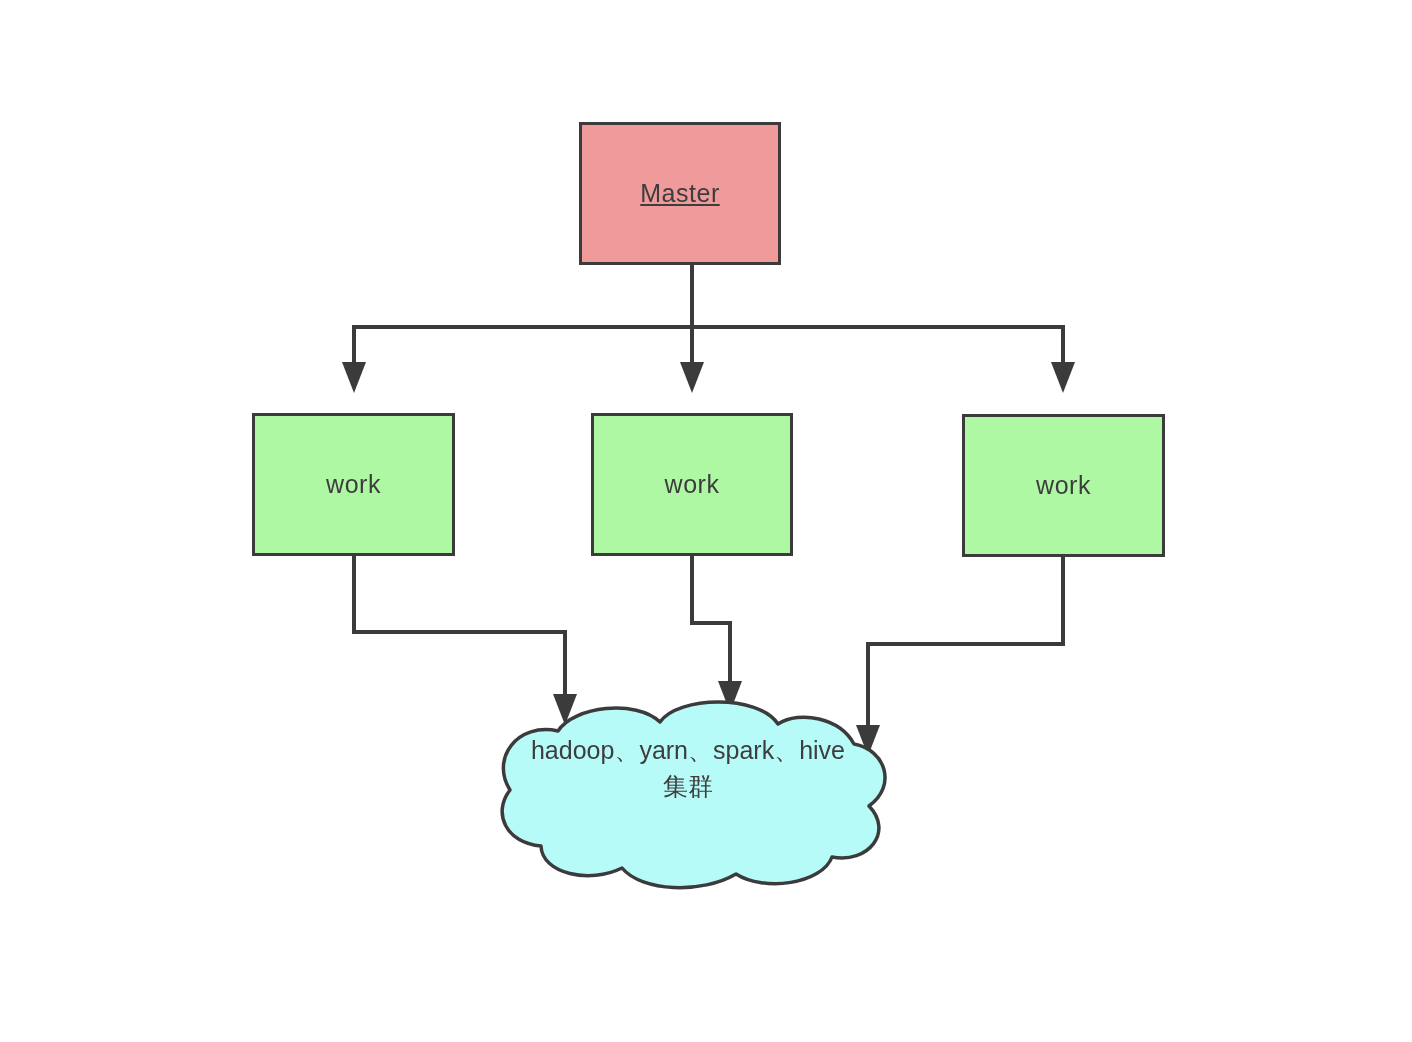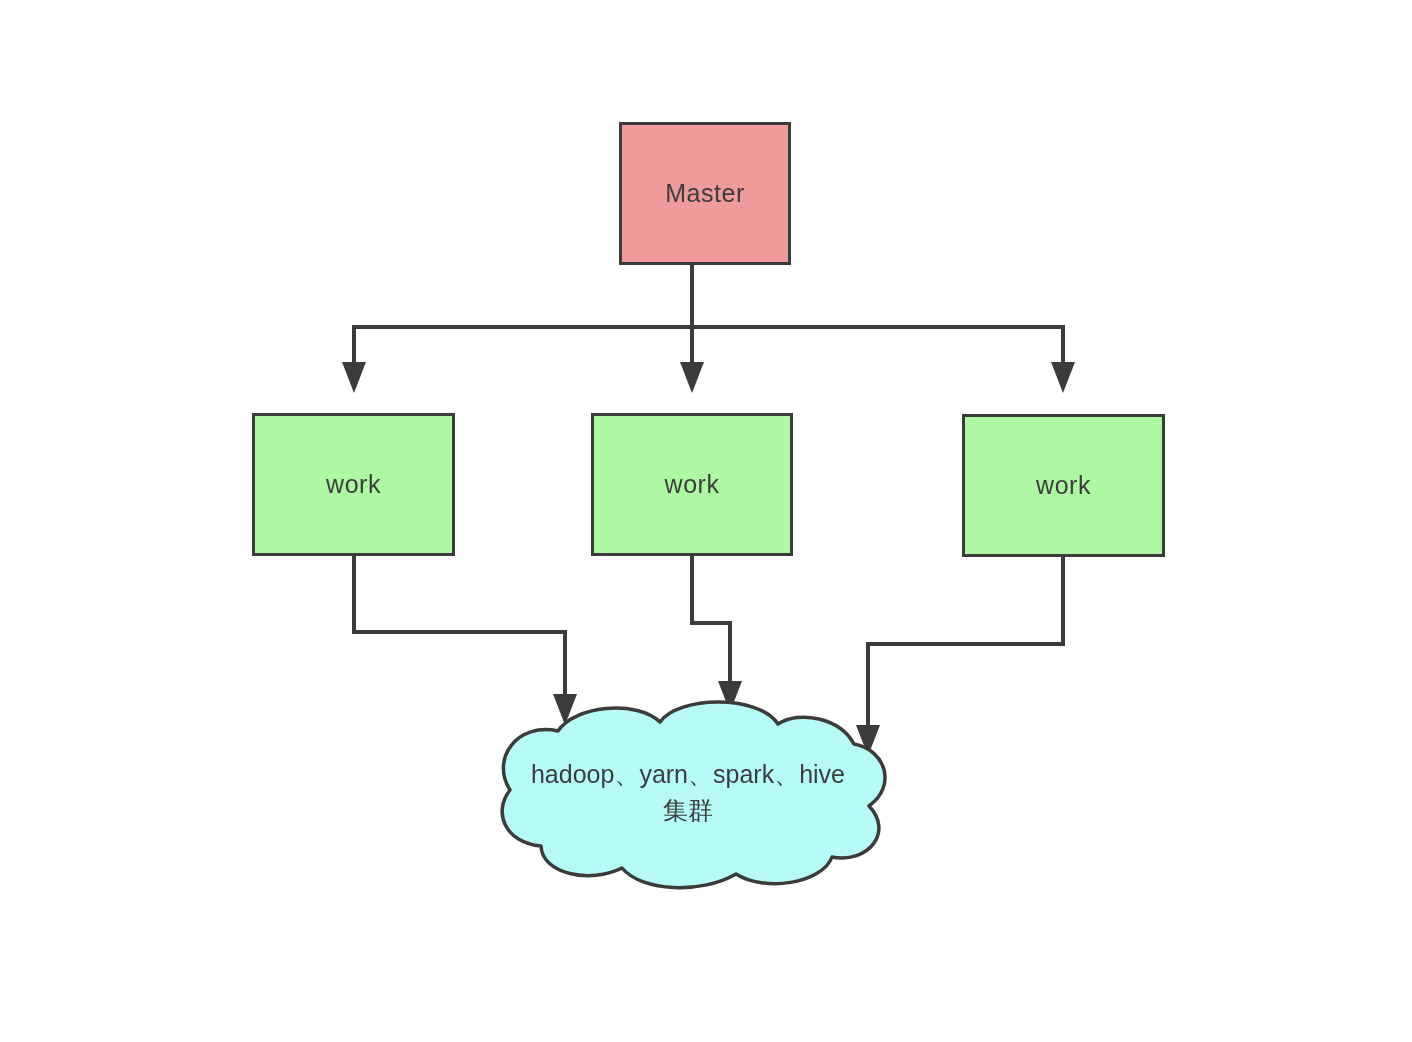--- a/index.html
+++ b/index.html
@@ -24,27 +24,27 @@
   .cloud{fill:var(--cluster-fill);stroke:var(--stroke);stroke-width:3.5;stroke-linejoin:round;}
   .node{
     position:absolute;
     box-sizing:border-box;
     border:3px solid var(--stroke);
     display:flex;align-items:center;justify-content:center;
     color:var(--text);
     font-size:25px;
     letter-spacing:0.5px;
   }
-  .node.master{left:619px;top:122px;width:172px;height:143px;background:var(--master-fill);}
+  .node.master{left:579px;top:122px;width:202px;height:143px;background:var(--master-fill);text-decoration:underline;}
   .node.worker{background:var(--worker-fill);margin-top:20px;}
   .node.w1{left:252px;top:393px;width:203px;height:143px;}
   .node.w2{left:591px;top:393px;width:202px;height:143px;}
   .node.w3{left:962px;top:394px;width:203px;height:143px;}
   .cloud-label{
-    position:absolute;left:498px;top:704px;width:380px;height:176px;
+    position:absolute;left:498px;top:680px;width:380px;height:176px;
     display:flex;flex-direction:column;align-items:center;justify-content:center;
     color:var(--text);font-size:25px;line-height:1.45;text-align:center;
     pointer-events:none;
   }
 </style>
 </head>
 <body>
 
 <div class="canvas">
 

